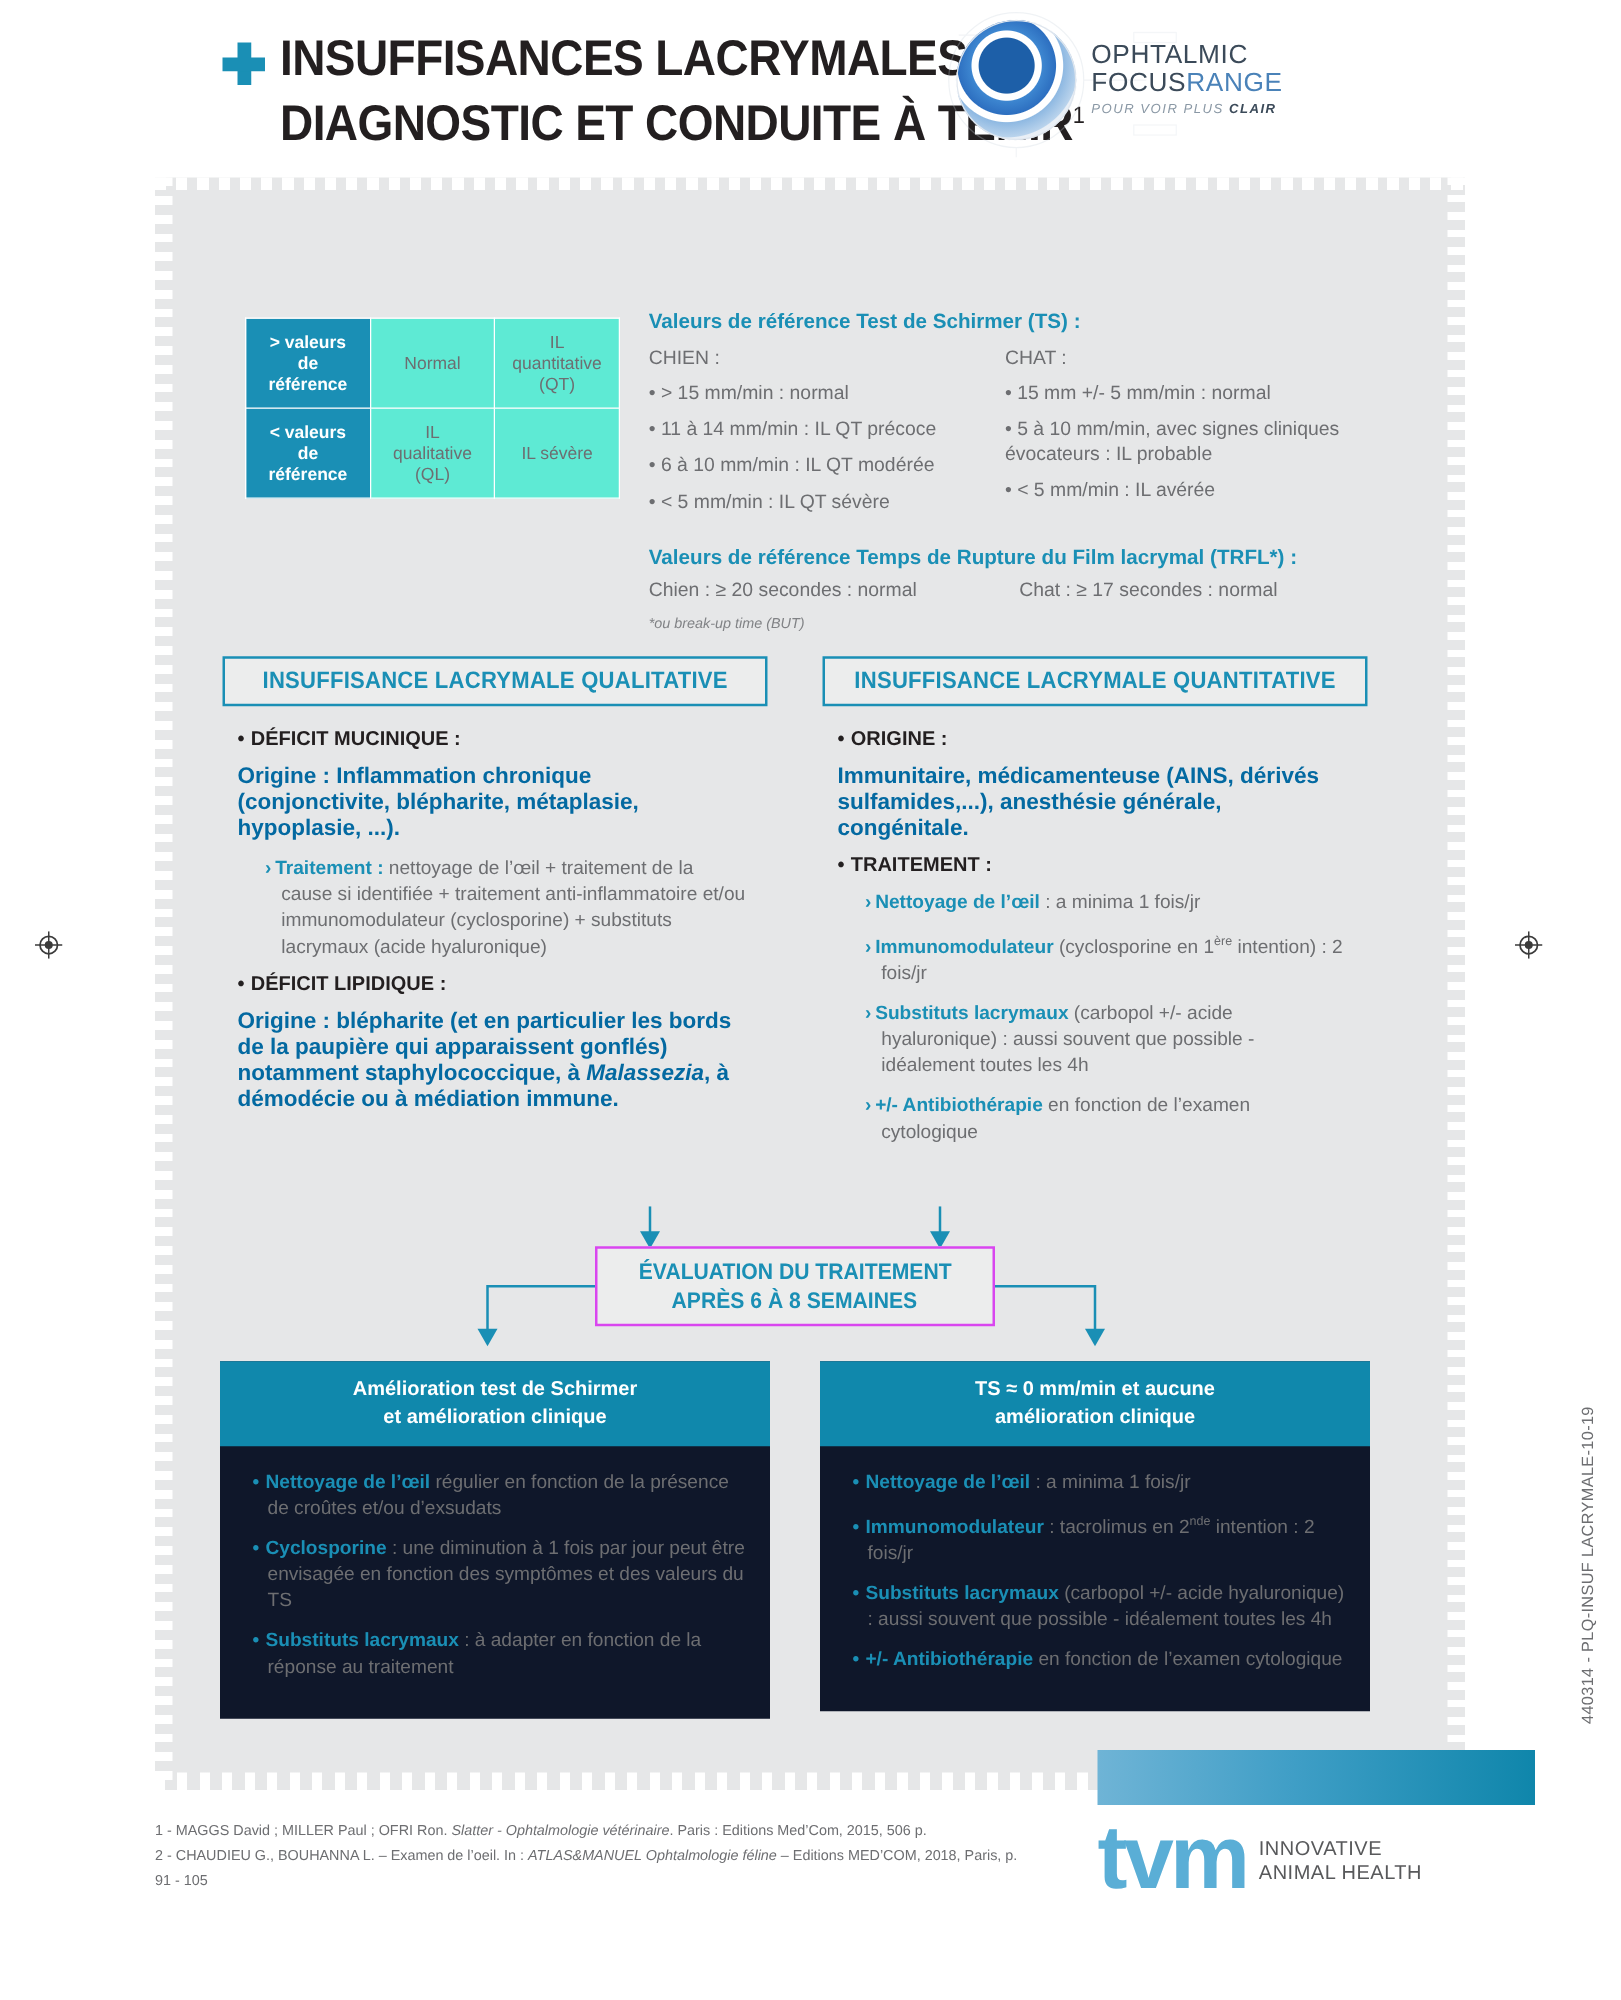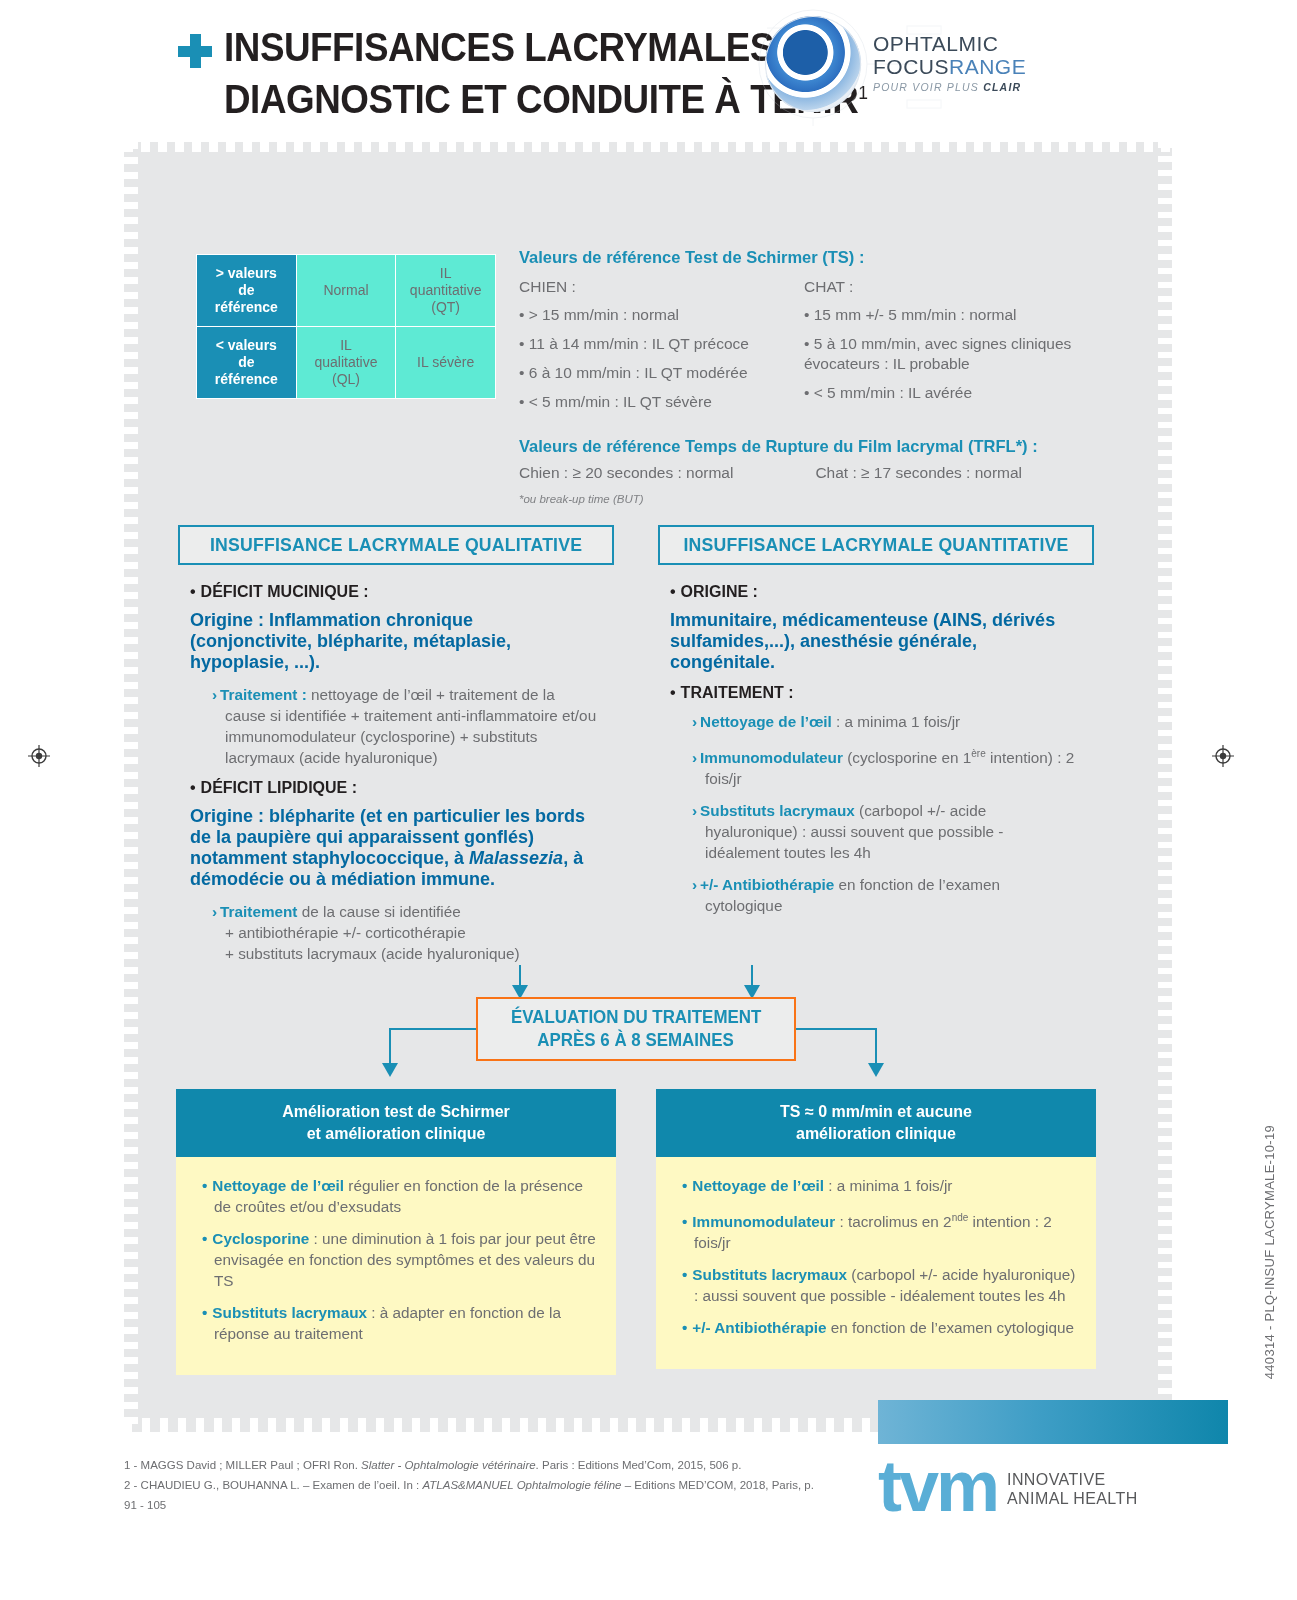--- a/index.html
+++ b/index.html
@@ -291,41 +291,41 @@
   .sub sup { font-size: 10px; }
 
   
   .flow { position: absolute; left: 176px; top: 965px; width: 920px; height: 135px; }
   .eval-box {
     position: absolute;
     left: 300px;
     top: 32px;
     width: 320px;
     height: 64px;
-    border: 2px solid #f97316;
+    border: 2px solid #d946ef;
     background: #eceded;
     display: flex;
     flex-direction: column;
     align-items: center;
     justify-content: center;
   }
   .eval-box div {
     font-family: "Liberation Sans Narrow", "Liberation Sans", sans-serif;
     font-weight: bold;
     font-size: 18px;
     color: #1a8fb5;
     line-height: 23px;
     transform: scaleX(0.94);
   }
 
   
   .outcome {
     position: absolute;
     width: 440px;
-    background: #fef9c3;
+    background: #0f172a;
   }
   .outcome-left  { left: 176px; top: 1089px; }
   .outcome-right { left: 656px; top: 1089px; }
   .outcome-head {
     background: #1088ac;
     color: #ffffff;
     text-align: center;
     font-weight: bold;
     font-size: 16px;
     line-height: 22px;
@@ -490,21 +490,20 @@
   <div class="panel-head">
     <span>INSUFFISANCE LACRYMALE QUALITATIVE</span>
   </div>
   <div class="panel-body">
     <div class="sec-head"><span class="dot">•</span><span>DÉFICIT MUCINIQUE :</span></div>
     <div class="para">Origine : Inflammation chronique (conjonctivite, blépharite, métaplasie, hypoplasie, ...).</div>
     <div class="sub"><span class="chev">›</span><b>Traitement :</b> nettoyage de l’œil + traitement de la cause si identifiée + traitement anti-inflammatoire et/ou immunomodulateur (cyclosporine) + substituts lacrymaux (acide hyaluronique)</div>
 
     <div class="sec-head"><span class="dot">•</span><span>DÉFICIT LIPIDIQUE :</span></div>
     <div class="para">Origine : blépharite (et en particulier les bords de la paupière qui apparaissent gonflés) notamment staphylococcique, à <i>Malassezia</i>, à démodécie ou à médiation immune.</div>
-    <div class="sub"><span class="chev">›</span><b>Traitement</b> de la cause si identifiée<br>+ antibiothérapie +/- corticothérapie<br>+ substituts lacrymaux (acide hyaluronique)</div>
   </div>
 </div>
 
 <div class="panel panel-right">
   <div class="panel-head">
     <span>INSUFFISANCE LACRYMALE QUANTITATIVE</span>
   </div>
   <div class="panel-body">
     <div class="sec-head"><span class="dot">•</span><span>ORIGINE :</span></div>
     <div class="para">Immunitaire, médicamenteuse (AINS, dérivés sulfamides,...), anesthésie générale, congénitale.</div>

